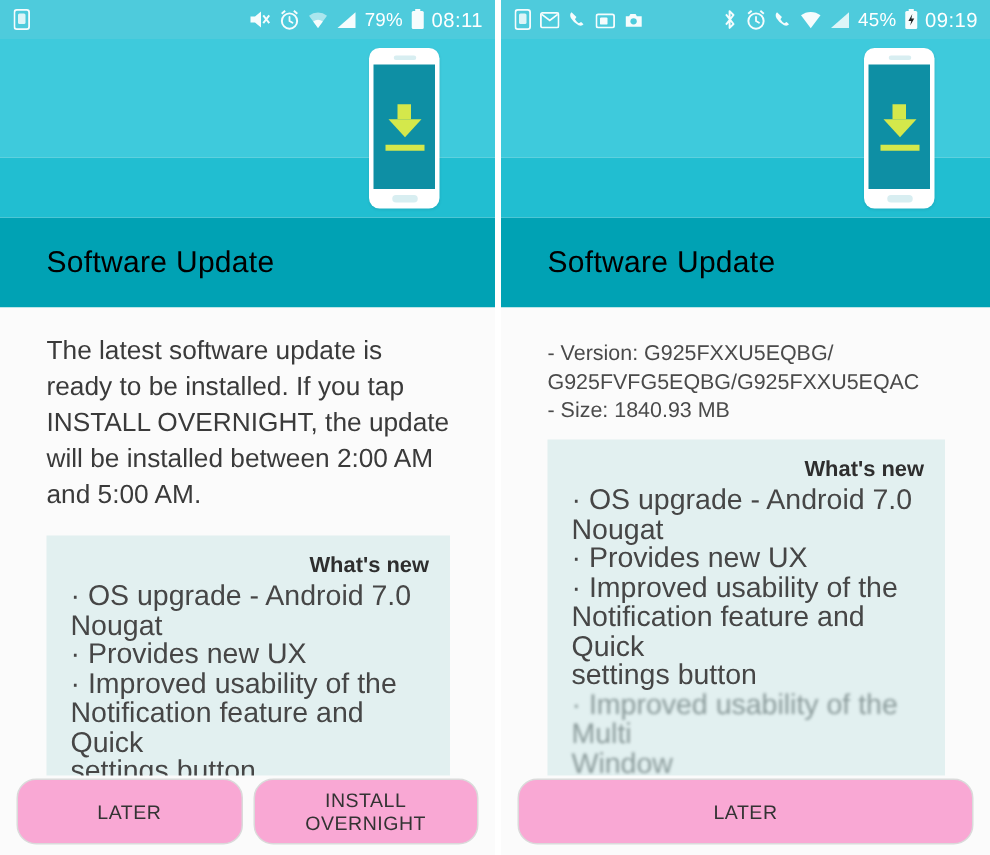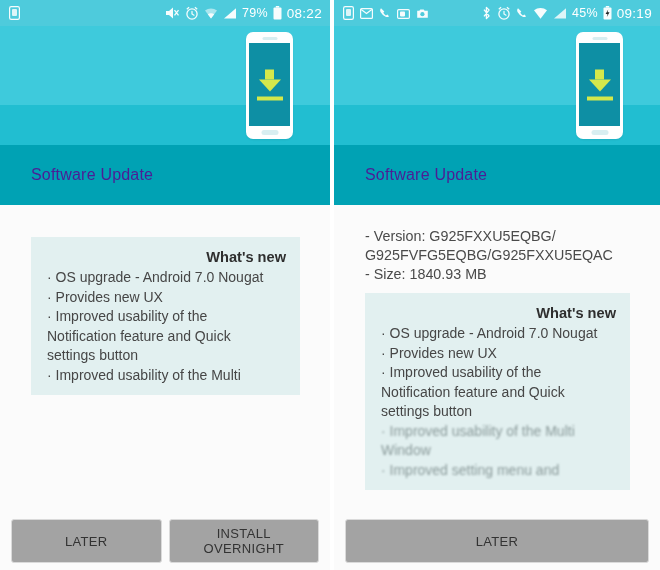--- a/index.html
+++ b/index.html
@@ -86,22 +86,22 @@
   .arrow-base { width: 26px; height: 4px; background: #d4e84b; margin: 5px auto 0; }
 
   
   .titlebar {
     height: 60px;
     background: #00a2b4;
     display: flex; align-items: center;
     padding-left: 31px;
   }
   .titlebar .title {
-    color: #4c1d95;
-    font-size: 16px;
+    color: #000000;
+    font-size: 20px;
     font-weight: 400;
     letter-spacing: .2px;
     text-align: right;
   }
 
   
   .body {
     position: relative;
     padding: 16px 30px 0 31px;
     background: #fbfbfb;
@@ -129,44 +129,44 @@
   }
   .whatsnew.tall { margin-top: 9px; }
   .wn-title {
     font-size: 14.6px;
     font-weight: bold;
     color: #2e2e2e;
     margin-bottom: 3px;
     text-align: right;
   }
   .wn-item {
-    font-size: 14px;
+    font-size: 19px;
     line-height: 19.5px;
     color: #464646;
     white-space: pre-line;
   }
   .wn-item.blurred { color: #8a9a9a; filter: blur(1.1px); }
 
   
   .btnbar {
     position: absolute;
     left: 0; right: 0; bottom: 0;
     height: 53px;
     background: #fbfbfb;
     display: flex;
     align-items: flex-start;
     gap: 7px;
     padding: 2px 11px 0 11px;
   }
   .btn {
     flex: 1;
     height: 44px;
-    background: #a3a3a3;
+    background: #f9a8d4;
     border: 1px solid #dadada;
-    border-radius: 3px;
+    border-radius: 13px;
     display: flex; align-items: center; justify-content: center;
     text-align: center;
     color: #333333;
     font-size: 13px;
     line-height: 15px;
     letter-spacing: .35px;
     white-space: pre-line;
     cursor: pointer;
   }
 
@@ -224,21 +224,21 @@
               <path d="M13 1.2v10.4H1z" fill="#ffffff"></path>
             </svg>
         </span>
         <span class="sb-pct">79%</span>
         <span class="sb-ico">
           <svg width="9" height="14" viewBox="0 0 9 14">
               <rect x="2.8" y="0" width="3.4" height="1.6" fill="#ffffff"></rect>
               <rect x="0.5" y="1.4" width="8" height="12" rx="1" fill="#ffffff"></rect>
             </svg>
         </span>
-        <span class="sb-time">08:22</span>
+        <span class="sb-time">08:11</span>
       </div>
     </div>
 
     <div class="hero">
       <div class="hero-band-top"></div>
       <div class="hero-band-bottom"></div>
       <div class="phone">
         <div class="phone-speaker"></div>
         <div class="phone-screen">
           <div class="arrow-wrap">
@@ -249,20 +249,25 @@
         </div>
         <div class="phone-home"></div>
       </div>
     </div>
 
     <div class="titlebar">
       <span class="title">Software Update</span>
     </div>
 
     <div class="body">
+      <div class="lede">The latest software update is
+ready to be installed. If you tap
+INSTALL OVERNIGHT, the update
+will be installed between 2:00 AM
+and 5:00 AM.</div>
 
       <div class="whatsnew">
         <div class="wn-title">What's new</div>
         <div class="wn-item">· OS upgrade - Android 7.0 Nougat</div>
         <div class="wn-item">· Provides new UX</div>
         <div class="wn-item">· Improved usability of the
 Notification feature and Quick
 settings button</div>
         <div class="wn-item">· Improved usability of the Multi</div>
       </div>

